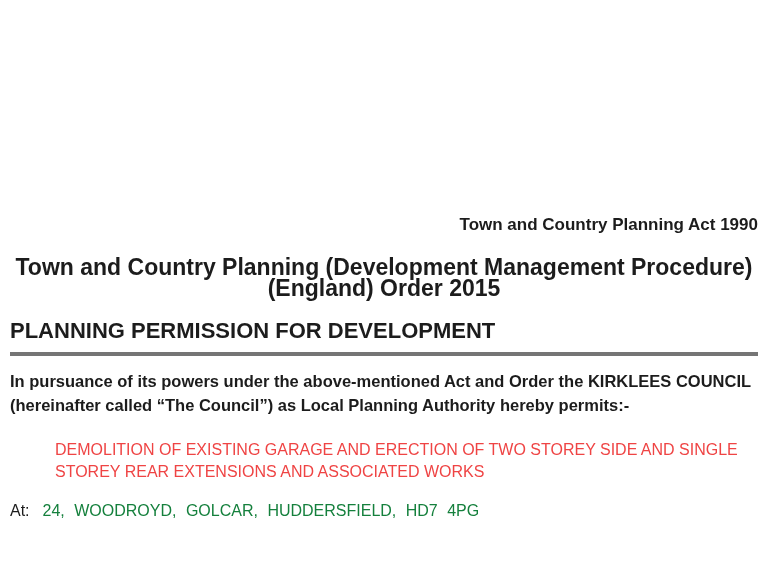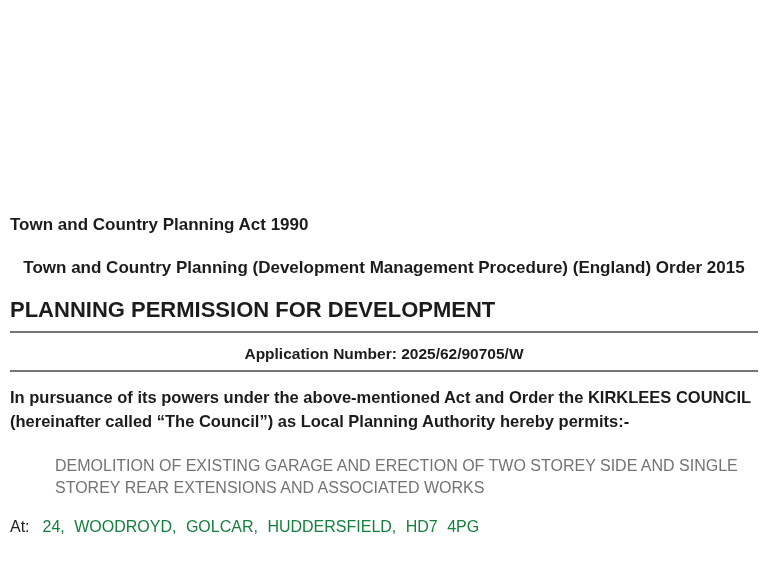--- a/index.html
+++ b/index.html
@@ -15,27 +15,27 @@
     padding: 214px 10px 0 10px;
     background: #ffffff;
     color: #1c1c1c;
     font-family: "Liberation Sans", sans-serif;
     overflow: hidden;
   }
   .h-act {
     margin: 0 0 22px 0;
     font-size: 17px;
     font-weight: bold;
-    text-align: left;
+    text-align: right;
     line-height: 21px;
   }
   .h-order {
     margin: 0 auto 21px auto;
     max-width: 744px;
-    font-size: 17px;
+    font-size: 23px;
     font-weight: bold;
     text-align: center;
     line-height: 21px;
   }
   .h-permission {
     margin: 0 0 11px 0;
     font-size: 22px;
     font-weight: bold;
     text-align: left;
     line-height: 21px;
@@ -58,21 +58,21 @@
     font-size: 16.5px;
     font-weight: bold;
     text-align: left;
     line-height: 24px;
   }
   .description {
     margin: 22px 0 0 45px;
     width: 690px;
     font-size: 16px;
     font-weight: normal;
-    color: #737373;
+    color: #ef4444;
     line-height: 22px;
   }
   .address-line {
     margin: 17px 0 0 0;
     font-size: 16px;
     line-height: 21px;
     white-space: nowrap;
   }
   .at-label {
     font-weight: normal;
@@ -89,21 +89,20 @@
 <div class="page">
 
   <h1 class="h-act">Town and Country Planning Act 1990</h1>
 
   <h2 class="h-order">Town and Country Planning (Development Management Procedure) (England) Order 2015</h2>
 
   <h3 class="h-permission">PLANNING PERMISSION FOR DEVELOPMENT</h3>
 
   <hr class="rule">
 
-  <div class="app-number">Application Number: 2025/62/90705/W</div>
 
   <hr class="rule">
 
   <p class="pursuance">In pursuance of its powers under the above-mentioned Act and Order the KIRKLEES COUNCIL (hereinafter called “The Council”) as Local Planning Authority hereby permits:-</p>
 
   <p class="description">DEMOLITION OF EXISTING GARAGE AND ERECTION OF TWO STOREY SIDE AND SINGLE STOREY REAR EXTENSIONS AND ASSOCIATED WORKS</p>
 
   <div class="address-line">
     <span class="at-label">At:</span><span class="site-address">24, WOODROYD, GOLCAR, HUDDERSFIELD, HD7 4PG</span>
   </div>

